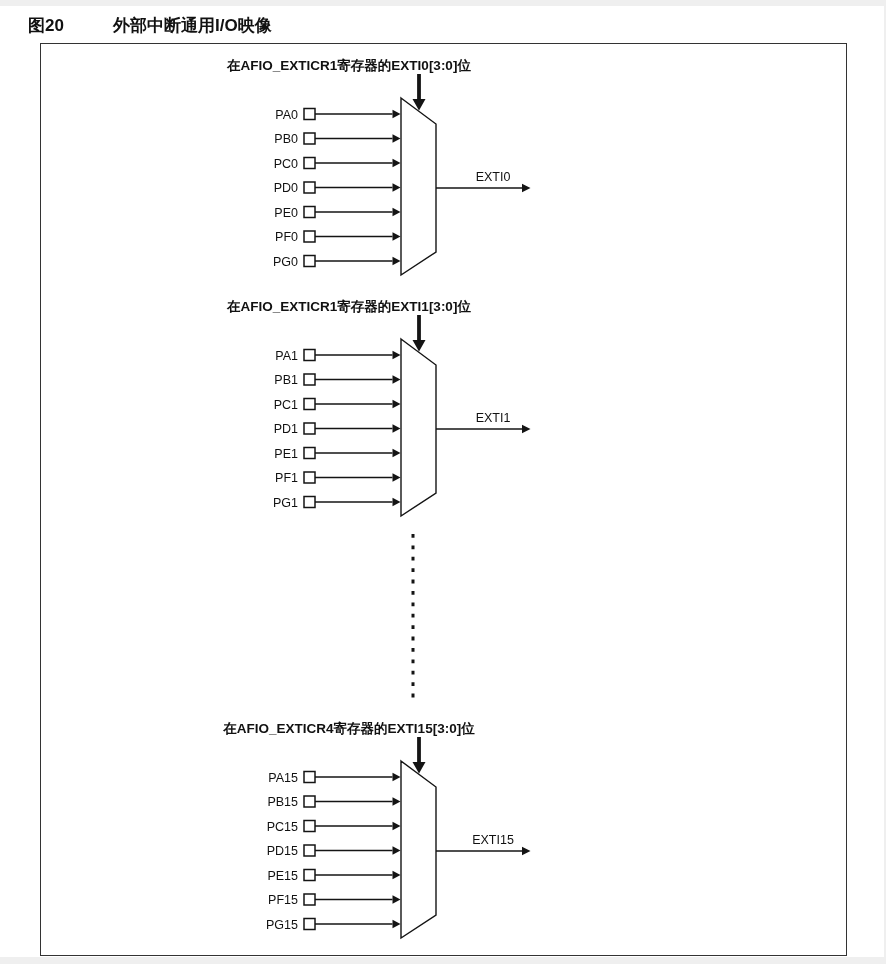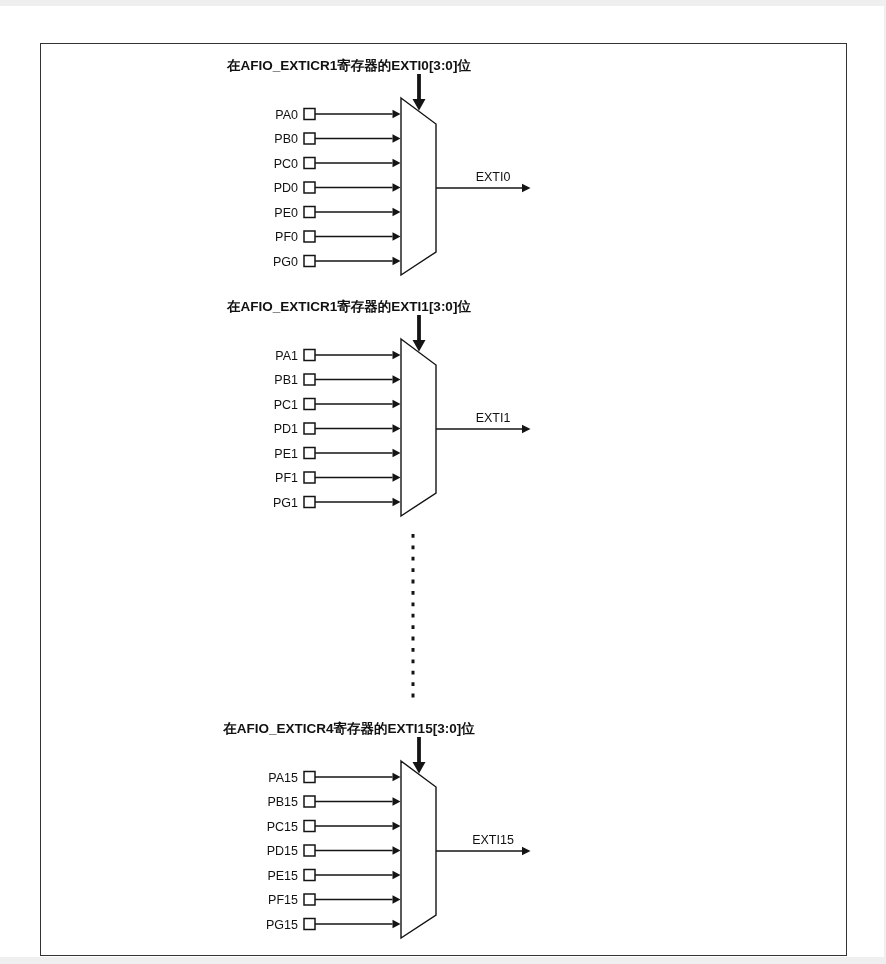--- a/index.html
+++ b/index.html
@@ -86,20 +86,23 @@
     font-size: 12.5px;
   }
   svg .out-label {
     font-size: 12.5px;
   }
 </style>
 </head>
 <body>
 
 <div class="page">
+  <div class="caption">
+    <span class="num">图20</span><span>外部中断通用I/O映像</span>
+  </div>
   <div class="figure-box">
     <svg id="diagram-svg" width="805" height="911" viewBox="0 0 805 911" xmlns="http://www.w3.org/2000/svg">
         <g>
           <text x="308" y="26" text-anchor="middle" class="reg-label">在AFIO_EXTICR1寄存器的EXTI0[3:0]位</text>
           <line x1="378" y1="30" x2="378" y2="56" class="thick-stem"></line>
           <polygon points="371.5,55 384.5,55 378,66.5" class="arrowhead"></polygon>
           <path d="M360,54 L395,80 L395,208 L360,231 Z" class="mux"></path>
           <g>
             <text x="257" y="74.5" text-anchor="end" class="pin-label">PA0</text>
             <rect x="263" y="64.5" width="11" height="11" class="pin-box"></rect>

